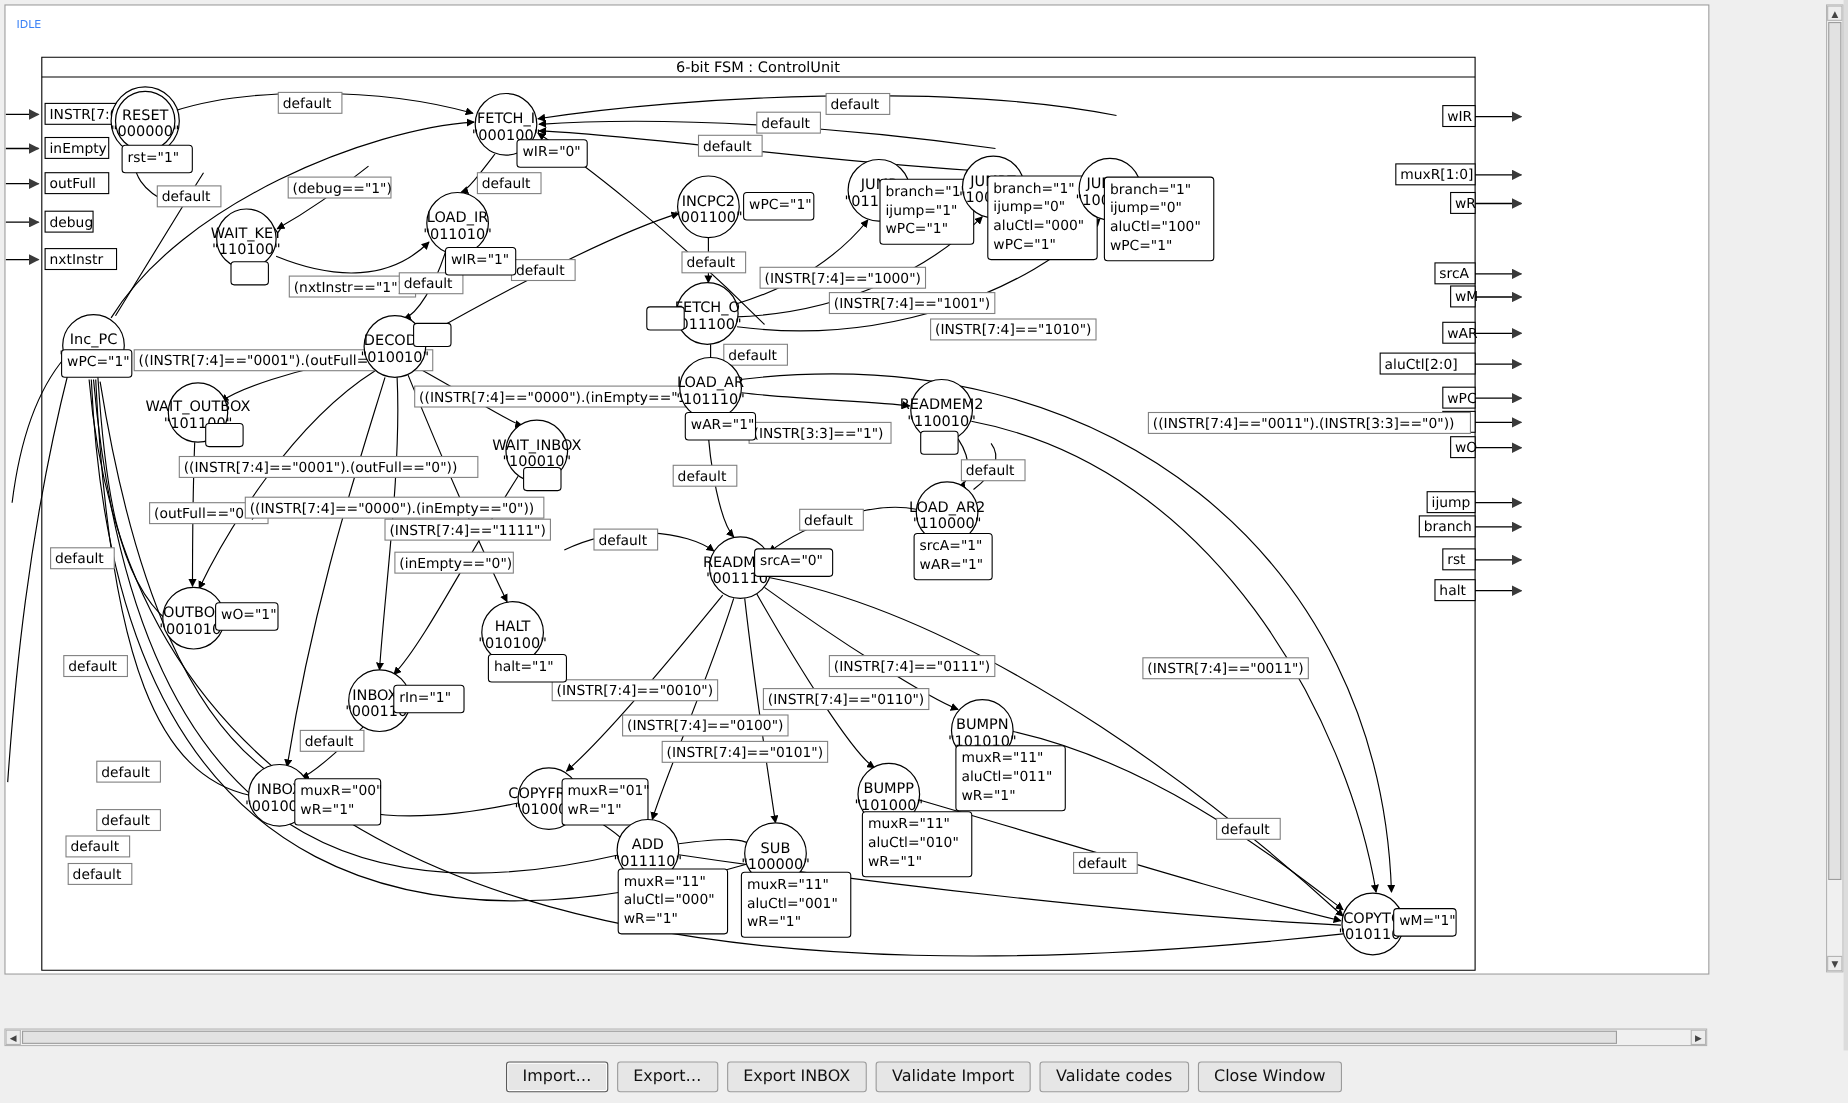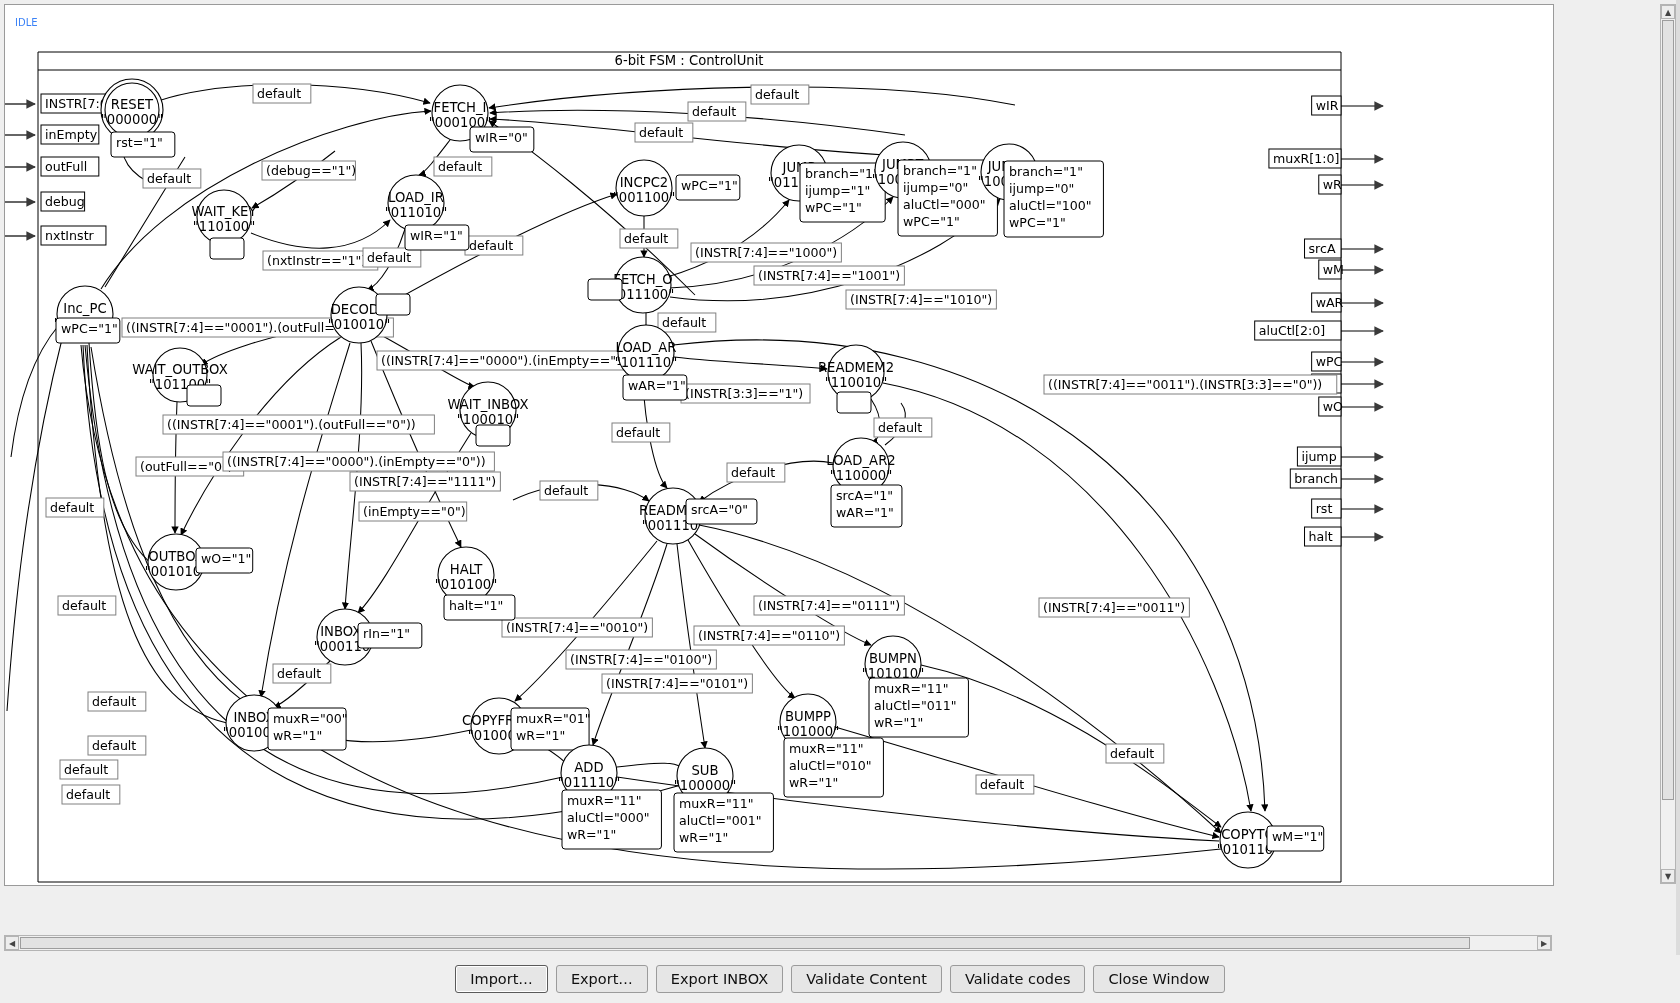--- a/index.html
+++ b/index.html
@@ -690,18 +690,18 @@
     <div id="h-thumb" class="sb-thumb" style="left:15px;width:1450px;"></div>
     <div class="sb-arrow" style="right:0;top:0;width:14px;height:14px;">▶</div>
   </div>
 
   <div class="sb" style="right:0;top:0;width:4px;height:1003px;border:none;background:#dcdcdc;"></div>
 
   <div id="toolbar">
       <div class="tb-btn focused">Import…</div>
       <div class="tb-btn">Export…</div>
       <div class="tb-btn">Export INBOX</div>
-      <div class="tb-btn">Validate Content</div>
+      <div class="tb-btn">Validate Import</div>
       <div class="tb-btn">Validate codes</div>
       <div class="tb-btn">Close Window</div>
     </div>
 
 </div>
 
 </body></html>

